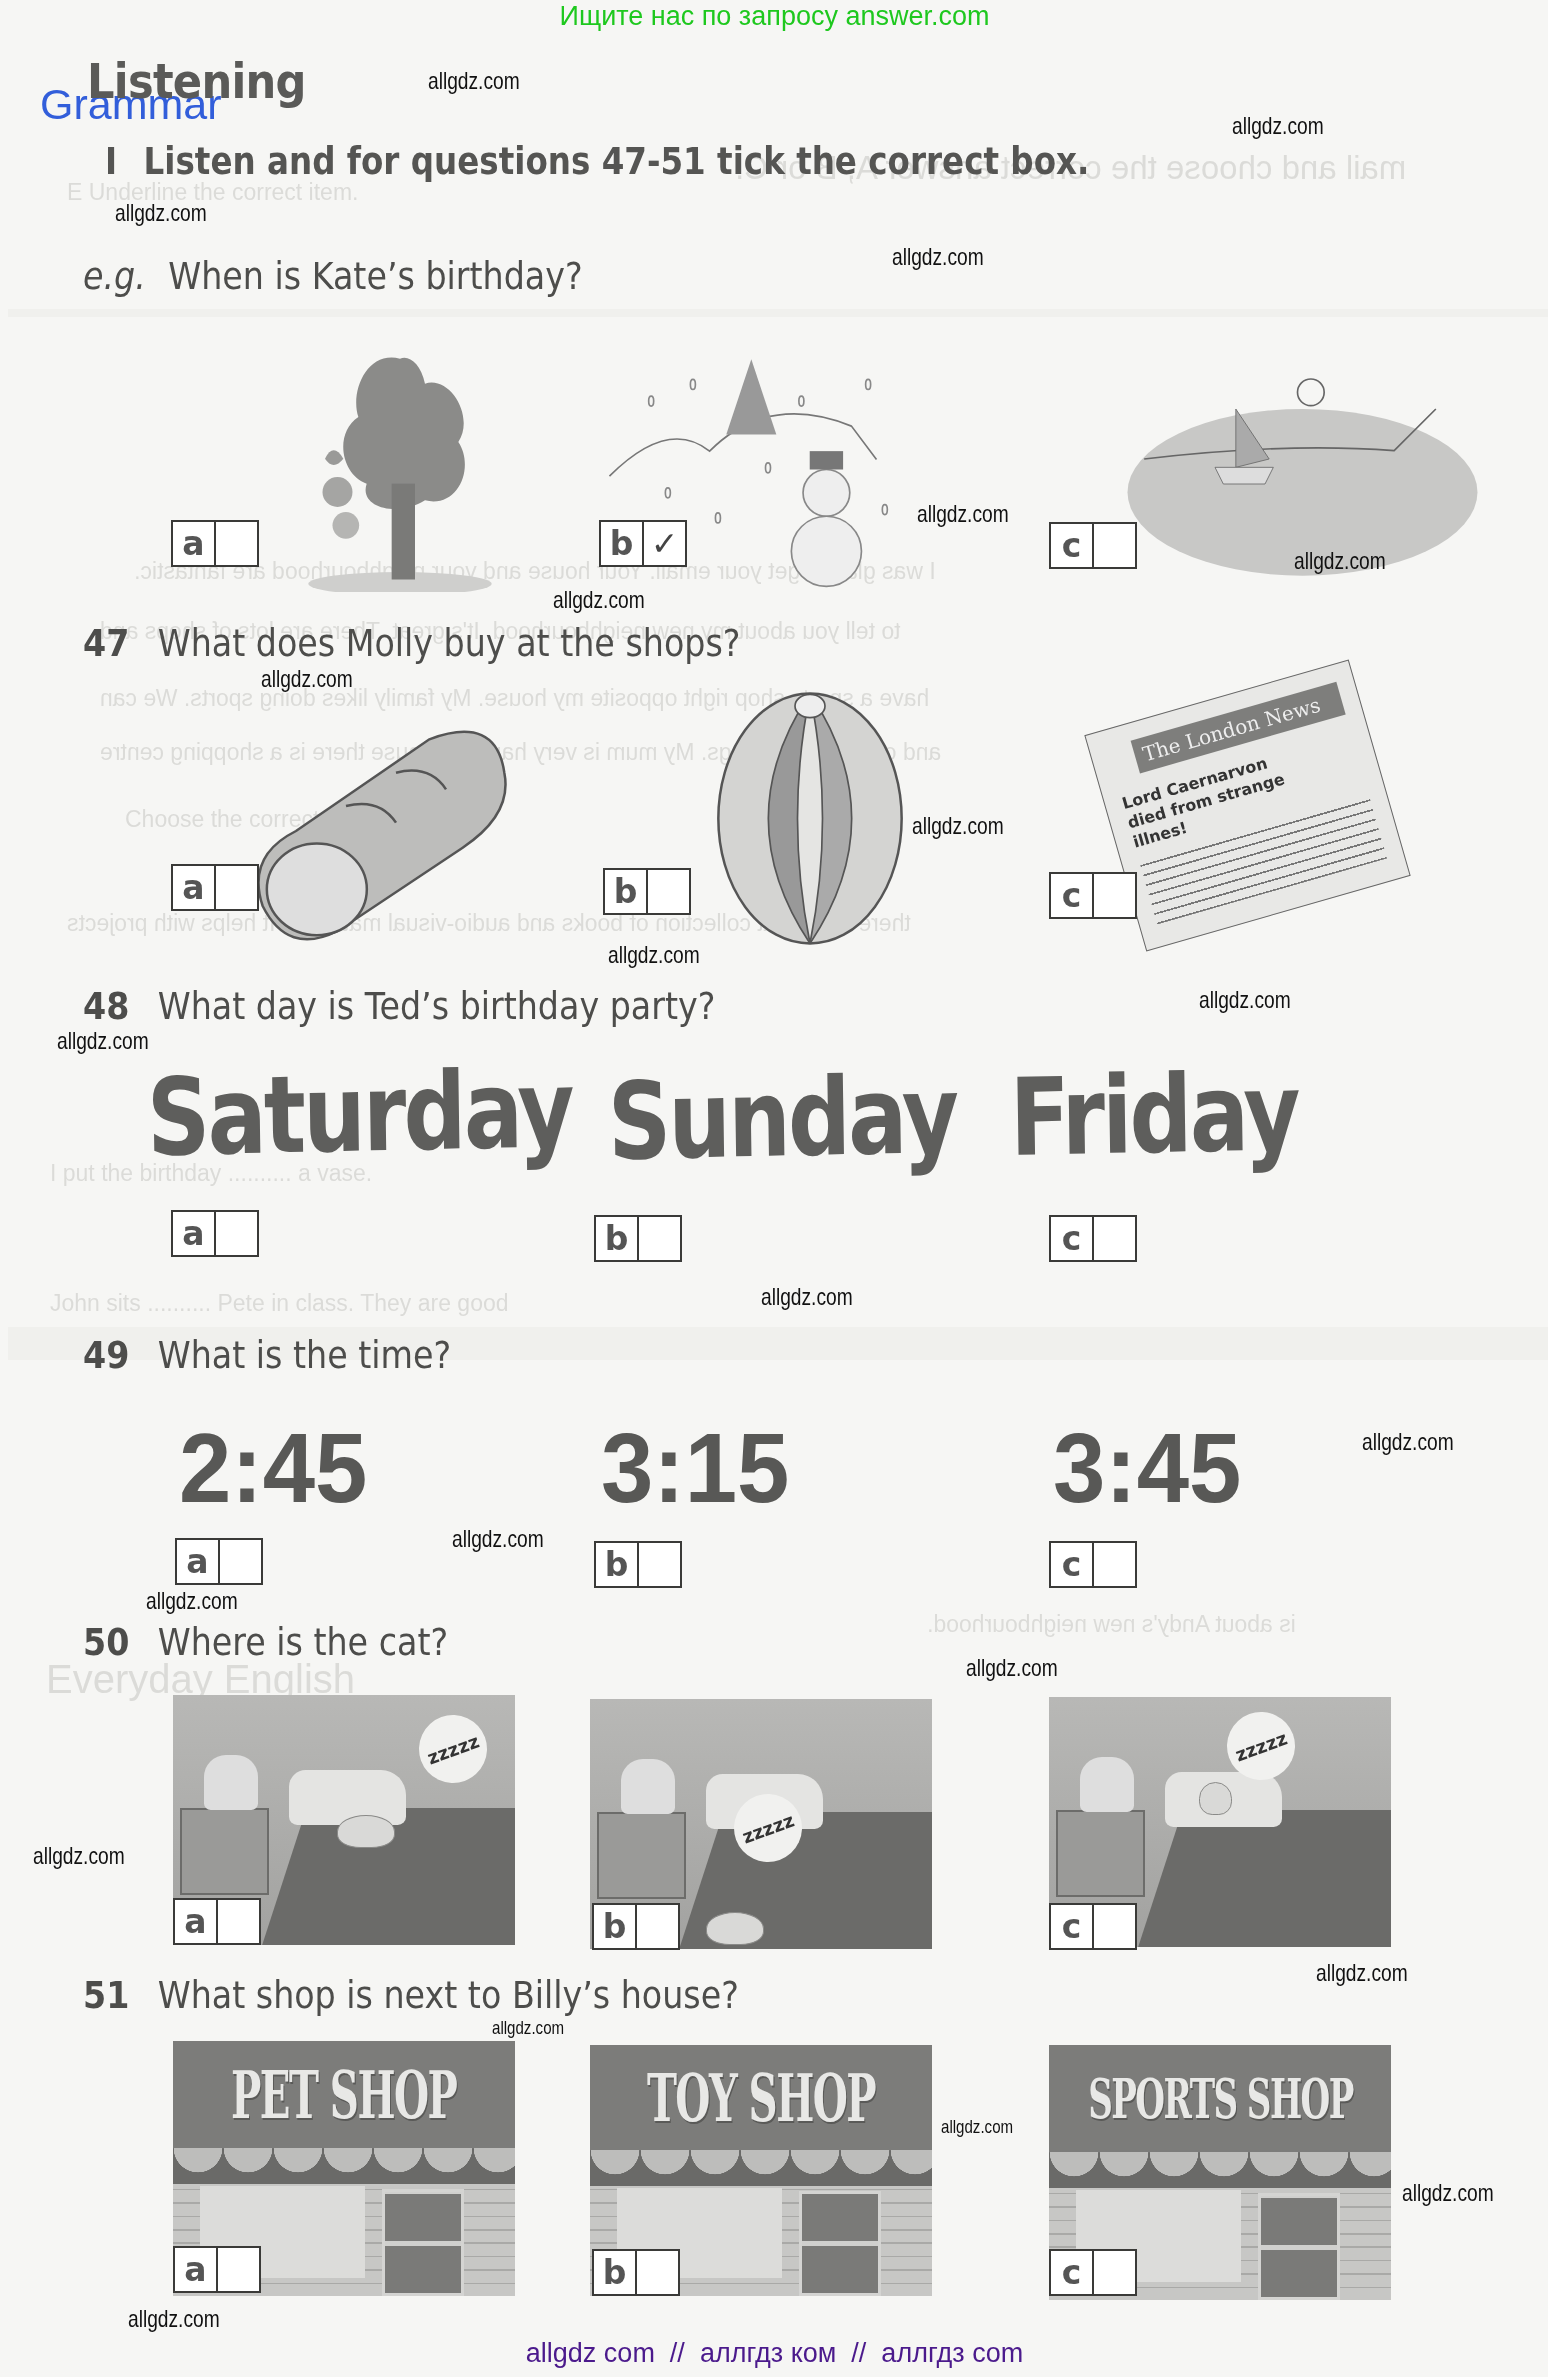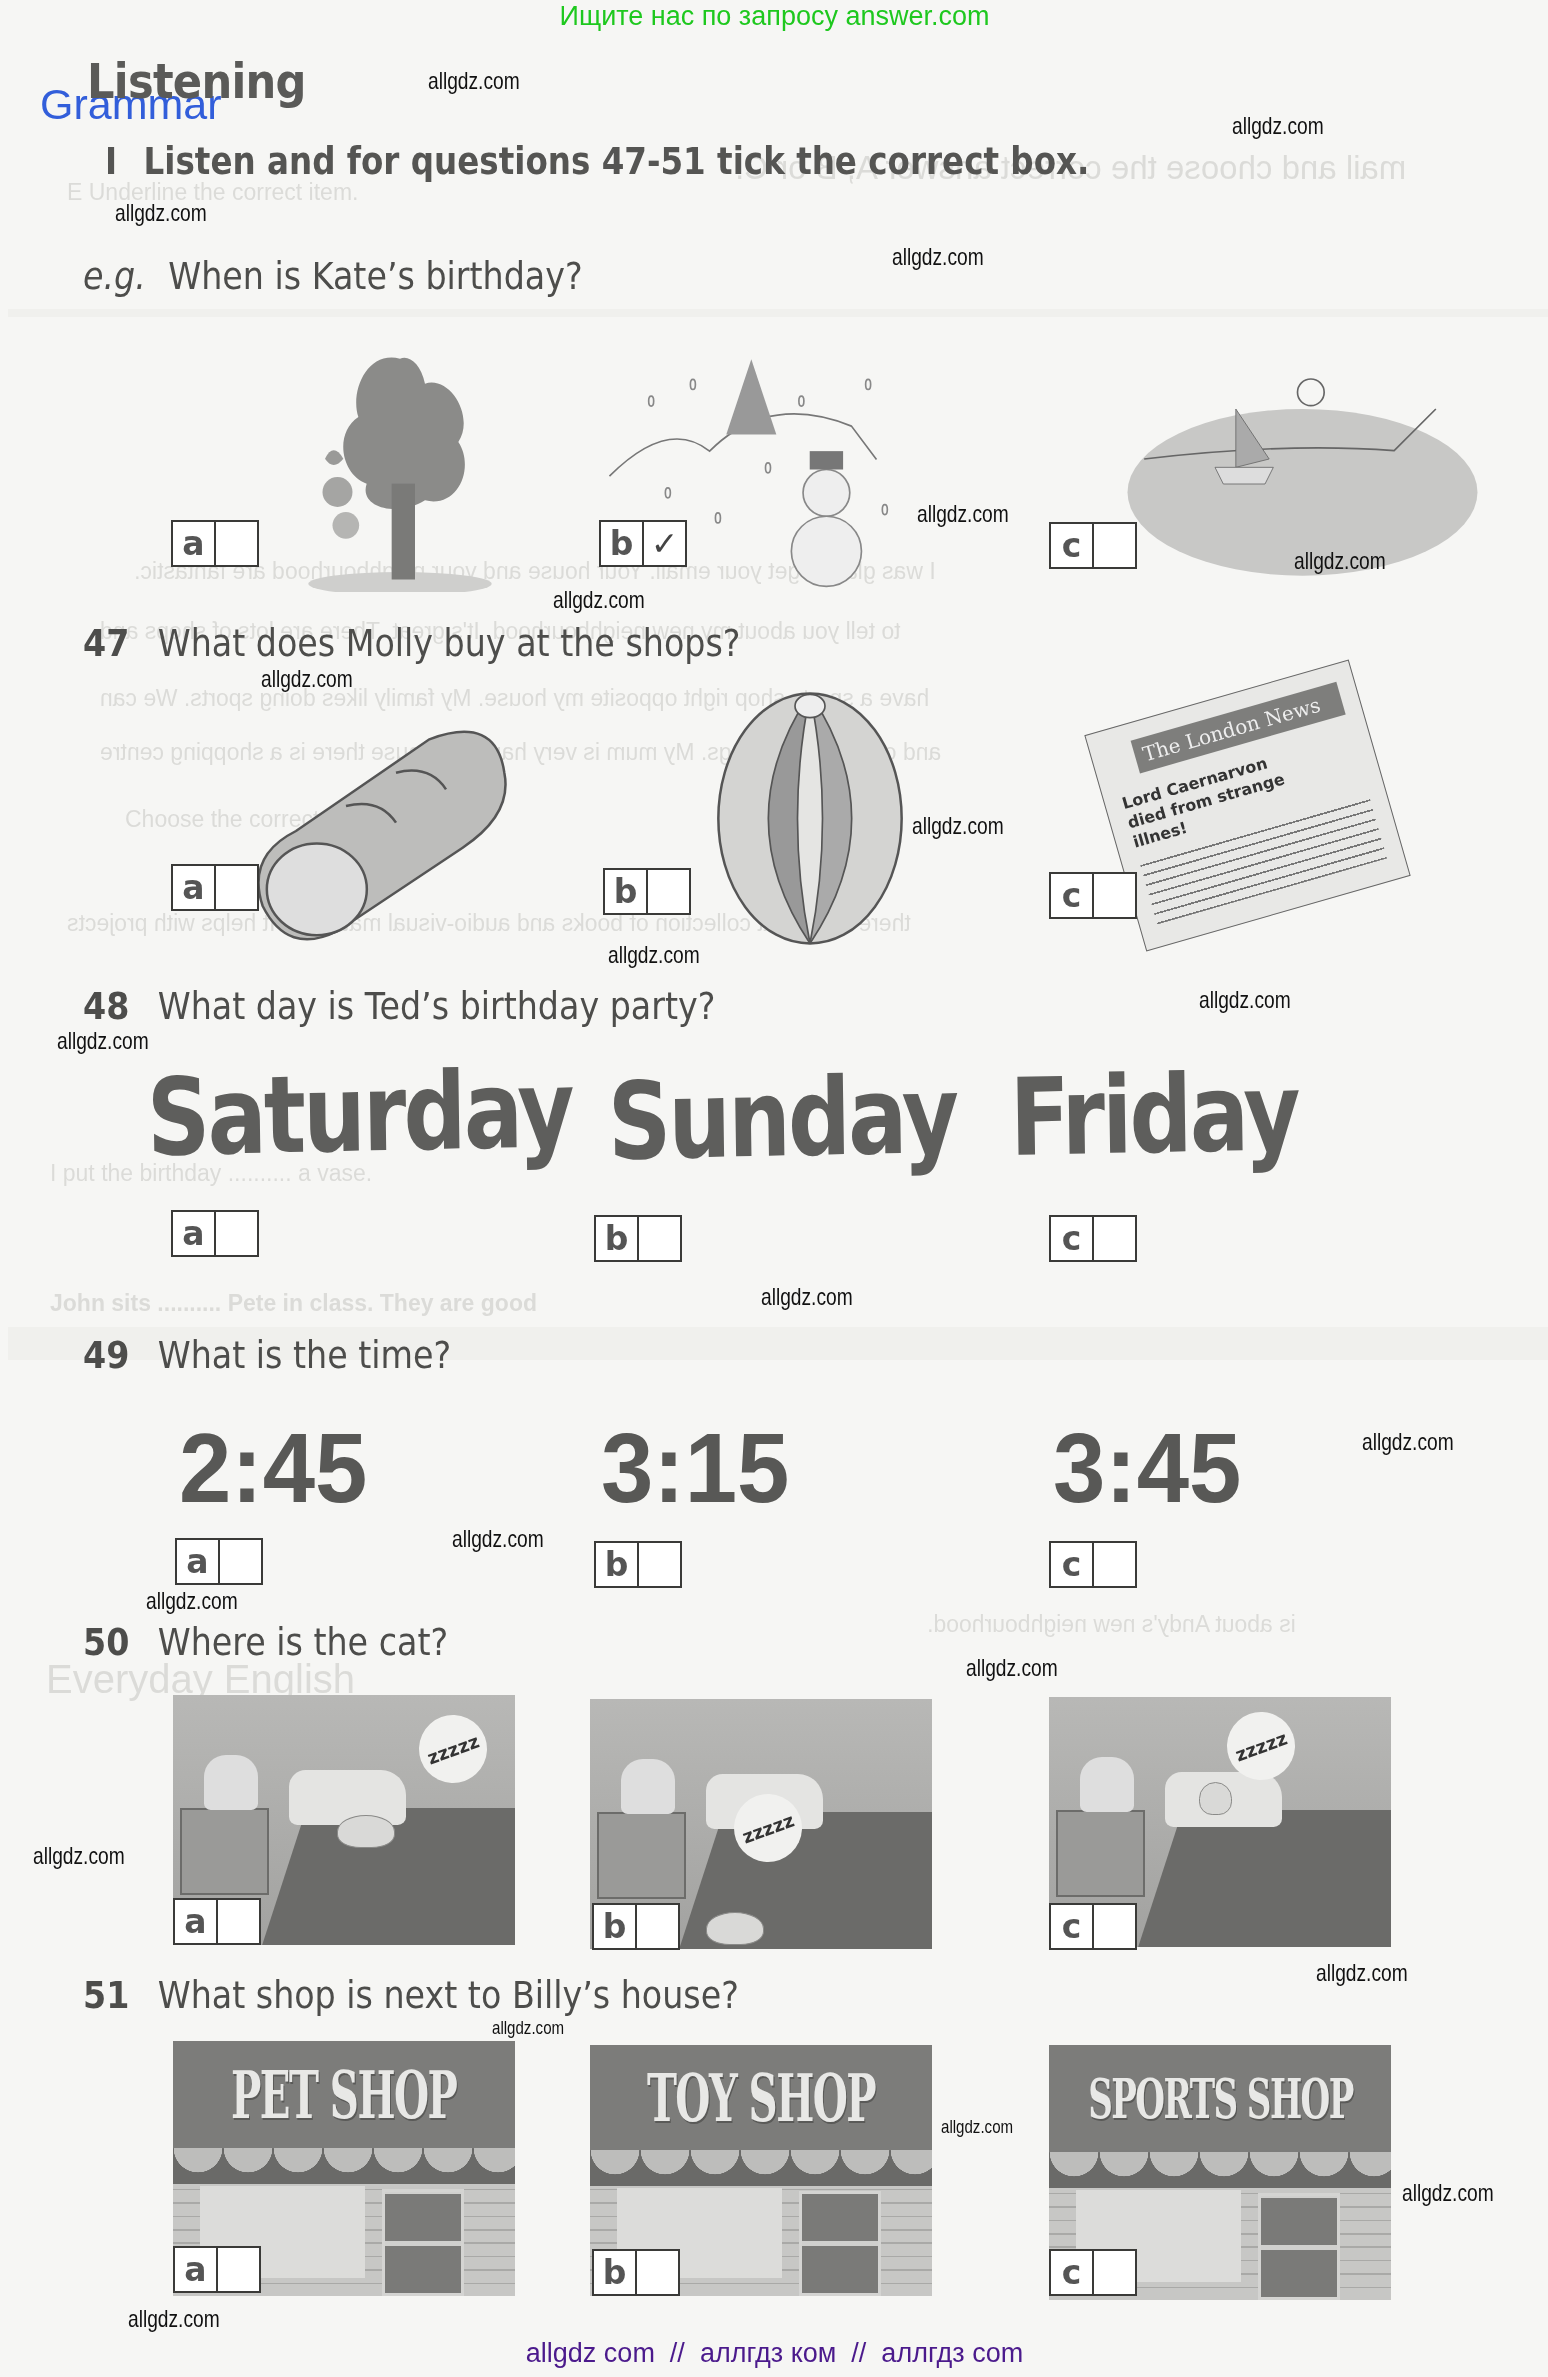--- a/index.html
+++ b/index.html
@@ -58,21 +58,21 @@
 <div class="ghost up" style="left:40px;top:80px;font-size:43px;color:#1d4ed8;">Grammar</div>
 <div class="ghost" style="left:735px;top:149px;font-size:33px;">mail and choose the correct answer A, B or C.</div>
 <div class="ghost up" style="left:67px;top:179px;">E  Underline the correct item.</div>
 <div class="ghost" style="left:134px;top:558px;">I was glad to get your email. Your house and your neighbourhood are fantastic.</div>
 <div class="ghost" style="left:100px;top:618px;">to tell you about my new neighbourhood. It's great. There are lots of shops and</div>
 <div class="ghost" style="left:100px;top:685px;">have a sports shop right opposite my house. My family likes doing sports. We can</div>
 <div class="ghost" style="left:100px;top:739px;">and other sports things. My mum is very happy because there is a shopping centre</div>
 <div class="ghost up" style="left:125px;top:806px;">Choose the correct item.</div>
 <div class="ghost" style="left:67px;top:910px;">there is a great collection of books and audio-visual materials. It helps with projects</div>
 <div class="ghost up" style="left:50px;top:1160px;">I put the birthday .......... a vase.</div>
-<div class="ghost up" style="left:50px;top:1290px;font-weight:bold;">John sits .......... Pete in class. They are good</div>
+<div class="ghost up" style="left:50px;top:1290px;">John sits .......... Pete in class. They are good</div>
 <div class="ghost up" style="left:46px;top:1657px;font-size:40px;">Everyday English</div>
 <div class="ghost" style="left:927px;top:1611px;">is about Andy's new neighbourhood.</div>
 <div class="ghost-band" style="top:309px;height:8.3px;"></div>
 <div class="ghost-band" style="top:1327px;height:33px;"></div>
 
 <div class="top-banner">Ищите нас по запросу answer.com</div>
 
 <div class="section-title">Listening</div>
 <div class="instruction">
   <span>I</span>

